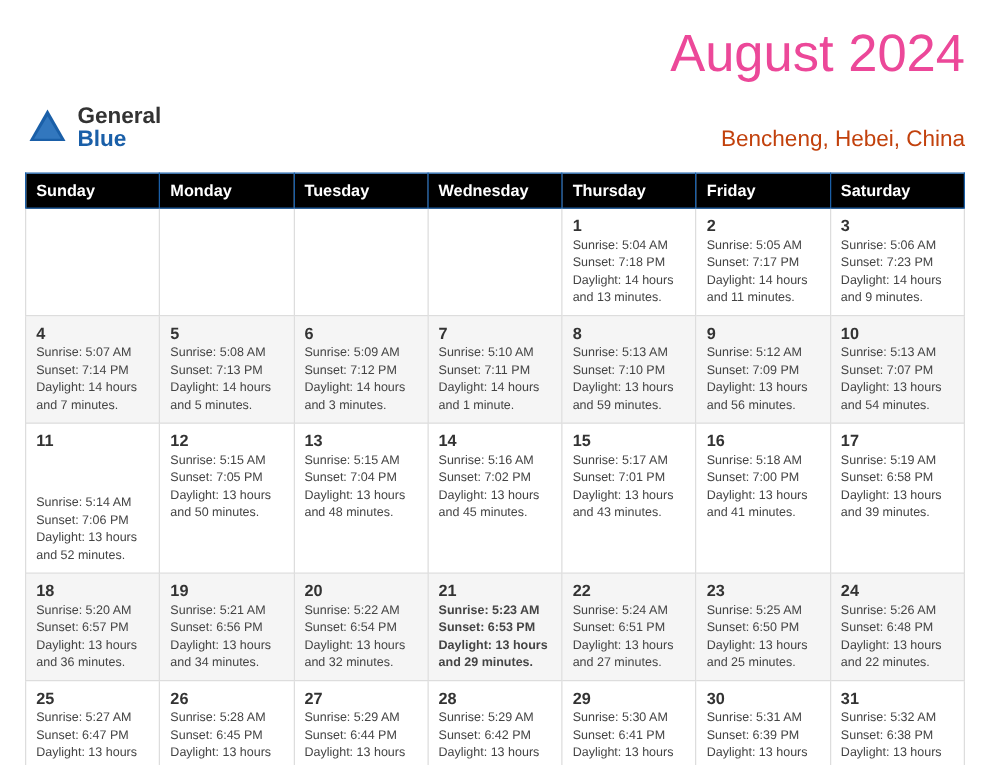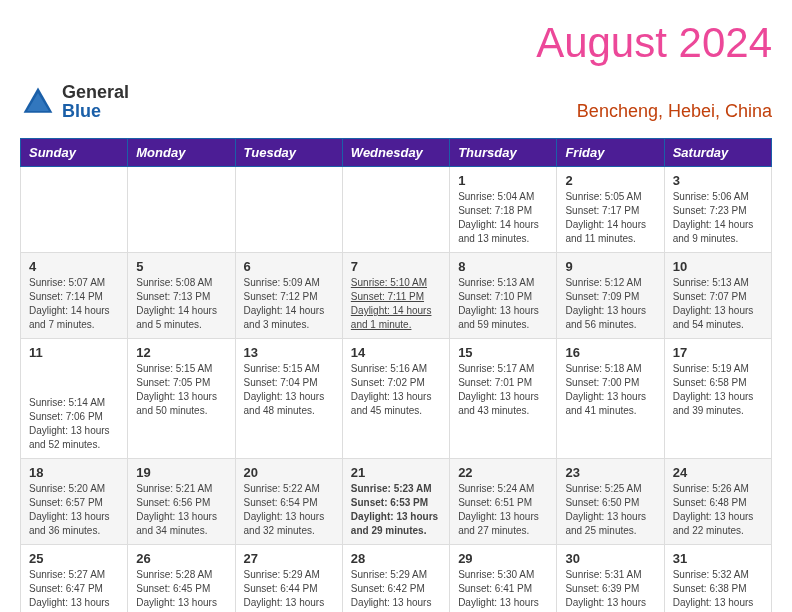--- a/index.html
+++ b/index.html
@@ -52,23 +52,22 @@
     .subtitle {
       font-size: 18px;
       color: #c2410c;
       margin-top: 35px;
     }
     .calendar {
       width: 100%;
       border-collapse: collapse;
     }
     .calendar thead tr {
-      background-color: #4c1d95;
+      background-color: #000000;
       color: #fff;
-      font-style: italic;
     }
     .calendar thead th {
       padding: 6px 8px;
       font-size: 13px;
       font-weight: bold;
       border: 1px solid #1a5fa8;
       text-align: left;
     }
     .calendar tbody tr {
       border-bottom: 1px solid #ccc;
@@ -179,21 +178,21 @@
         </td>
         <td>
           <span class="day-number">6</span>
           <div class="day-info" style="white-space: pre-line;">Sunrise: 5:09 AM
 Sunset: 7:12 PM
 Daylight: 14 hours
 and 3 minutes.</div>
         </td>
         <td>
           <span class="day-number">7</span>
-          <div class="day-info" style="white-space: pre-line; text-decoration: underline;">Sunrise: 5:10 AM
+          <div class="day-info" style="white-space: pre-line;">Sunrise: 5:10 AM
 Sunset: 7:11 PM
 Daylight: 14 hours
 and 1 minute.</div>
         </td>
         <td>
           <span class="day-number">8</span>
           <div class="day-info" style="white-space: pre-line;">Sunrise: 5:13 AM
 Sunset: 7:10 PM
 Daylight: 13 hours
 and 59 minutes.</div>

